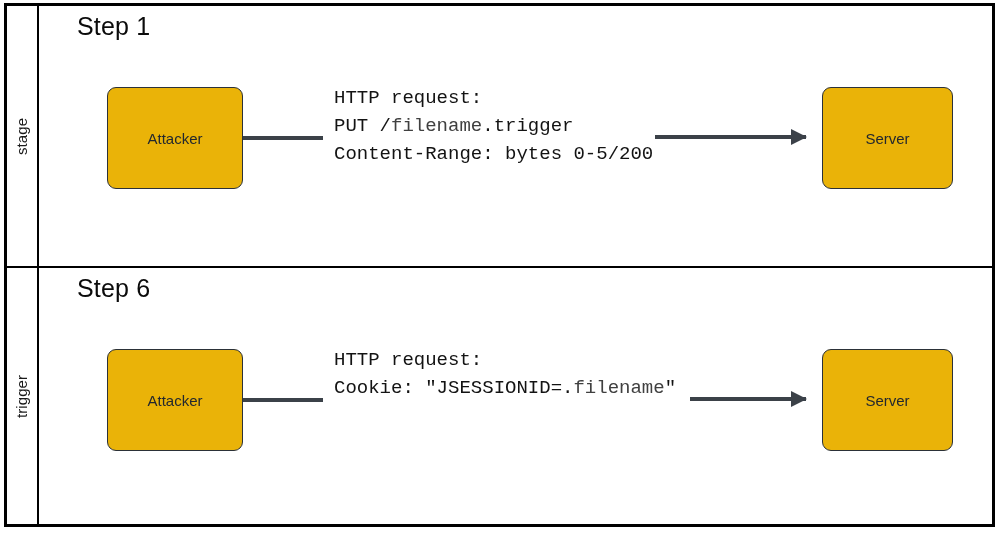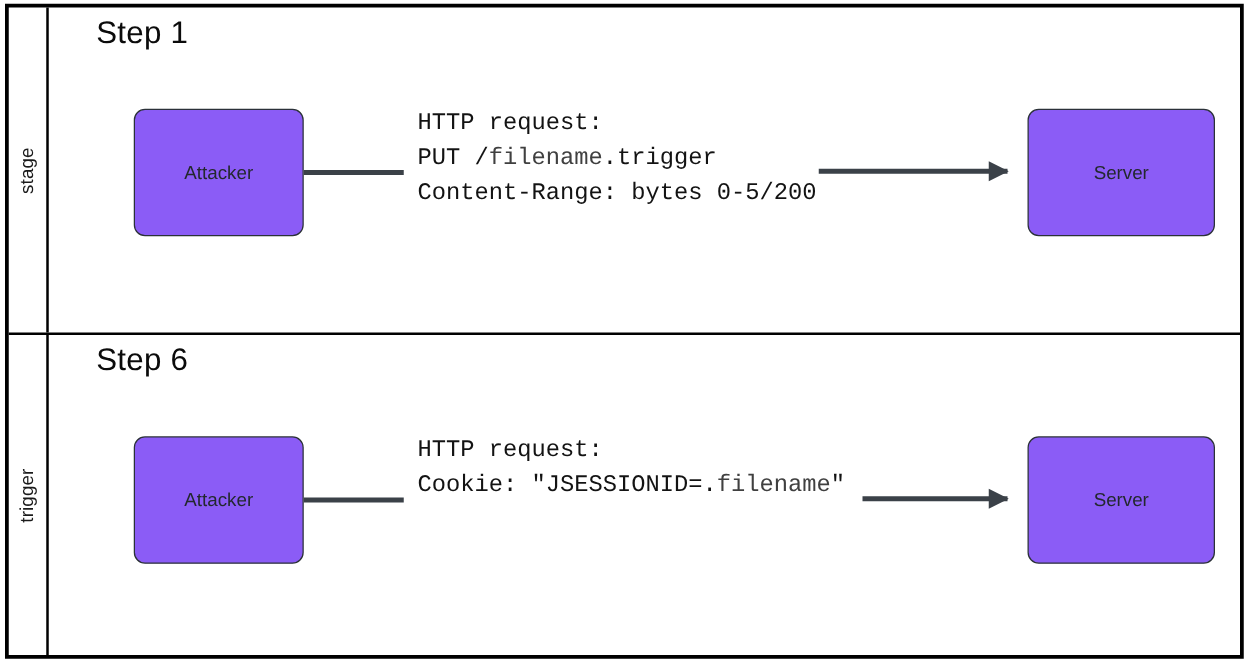--- a/index.html
+++ b/index.html
@@ -82,30 +82,30 @@
     letter-spacing: 0.2px;
     margin-left: 24px;
   }
 
   
   .node {
     position: absolute;
     box-sizing: border-box;
     border: 1.6px solid #2b3138;
     border-radius: 9px;
-    background: #8b5cf6;
+    background: #eab308;
     display: flex;
     align-items: center;
     justify-content: center;
     font-size: 15px;
     color: #23282e;
     text-align: right;
   }
   .node-attacker { left: 68px;  top: 81px; width: 136px; height: 102px; }
-  .node-server   { left: 783px; top: 81px; width: 150px; height: 102px; }
+  .node-server   { left: 783px; top: 81px; width: 131px; height: 102px; }
 
   
   .stub {
     position: absolute;
     height: 4px;
     background: #3b4148;
     left: 204px;
     width: 80px;
     top: 130px;
   }

